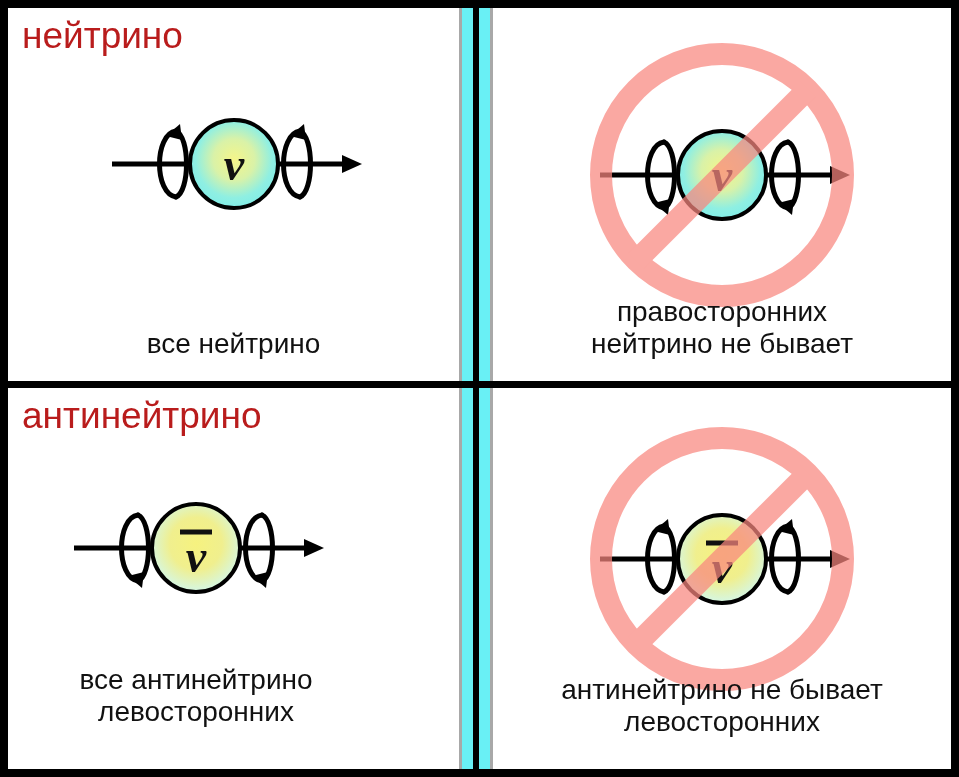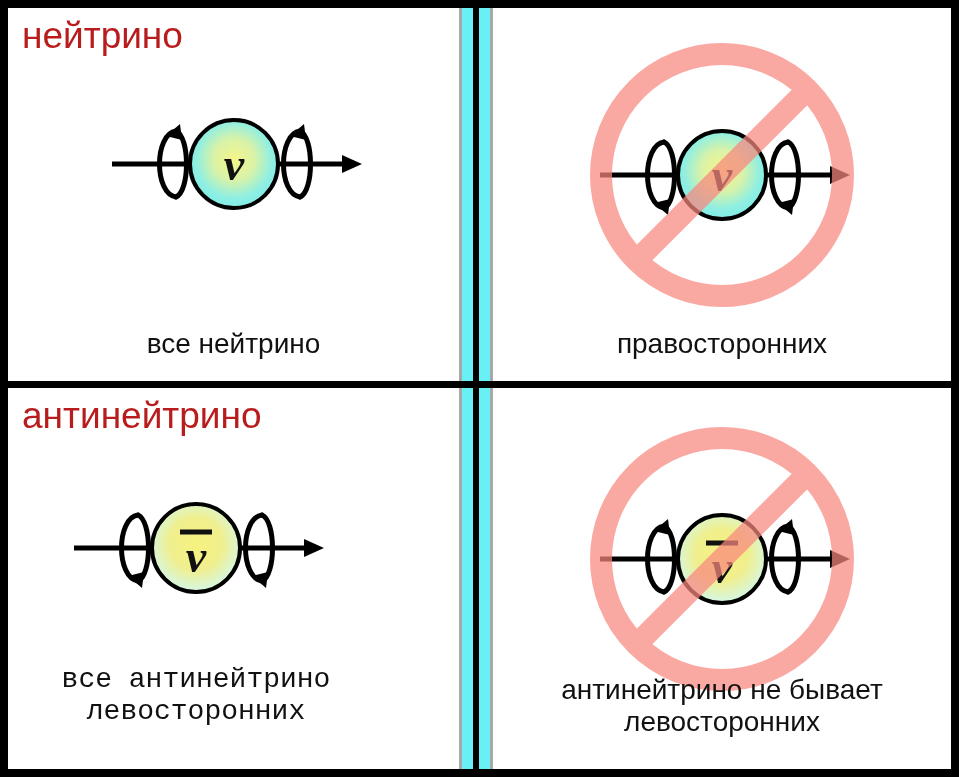--- a/index.html
+++ b/index.html
@@ -102,21 +102,21 @@
     right: 0;
     text-align: center;
     font-size: 28px;
     line-height: 1.12;
     color: #111111;
   }
   .caption .ln { display: block; }
 
   .panel-tl .caption { bottom: 22px; }
   .panel-tr .caption { bottom: 22px; margin-top: 25px; }
-  .panel-bl .caption { bottom: 42px; font-family: Liberation Mono, monospace; }
+  .panel-bl .caption { bottom: 42px; }
   .panel-br .caption { bottom: 32px; }
 
   
   .diagram {
     position: absolute;
     left: 50%;
     transform: translateX(-50%);
   }
   .panel-tl .diagram { top: 96px; }
   .panel-bl .diagram { top: 100px; }
@@ -195,20 +195,21 @@
 
         <g opacity="0.72">
           <circle cx="176" cy="141" r="121" fill="none" stroke="#f9877f" stroke-width="22"></circle>
           <line x1="90" y1="227" x2="262" y2="55" stroke="#f9877f" stroke-width="22" stroke-linecap="butt"></line>
         </g>
       </svg>
     </div>
 
     <div class="caption">
       <span class="ln">правосторонних</span>
+      <span class="ln">нейтрино не бывает</span>
     </div>
   </div>
 
   <div class="panel panel-bl">
     <div class="row-heading">антинейтрино</div>
 
     <div class="diagram">
       <svg width="260" height="120" viewBox="0 0 260 120" role="img">
         <defs>
           <radialGradient id="gradAnti" cx="50%" cy="45%" r="66%">

